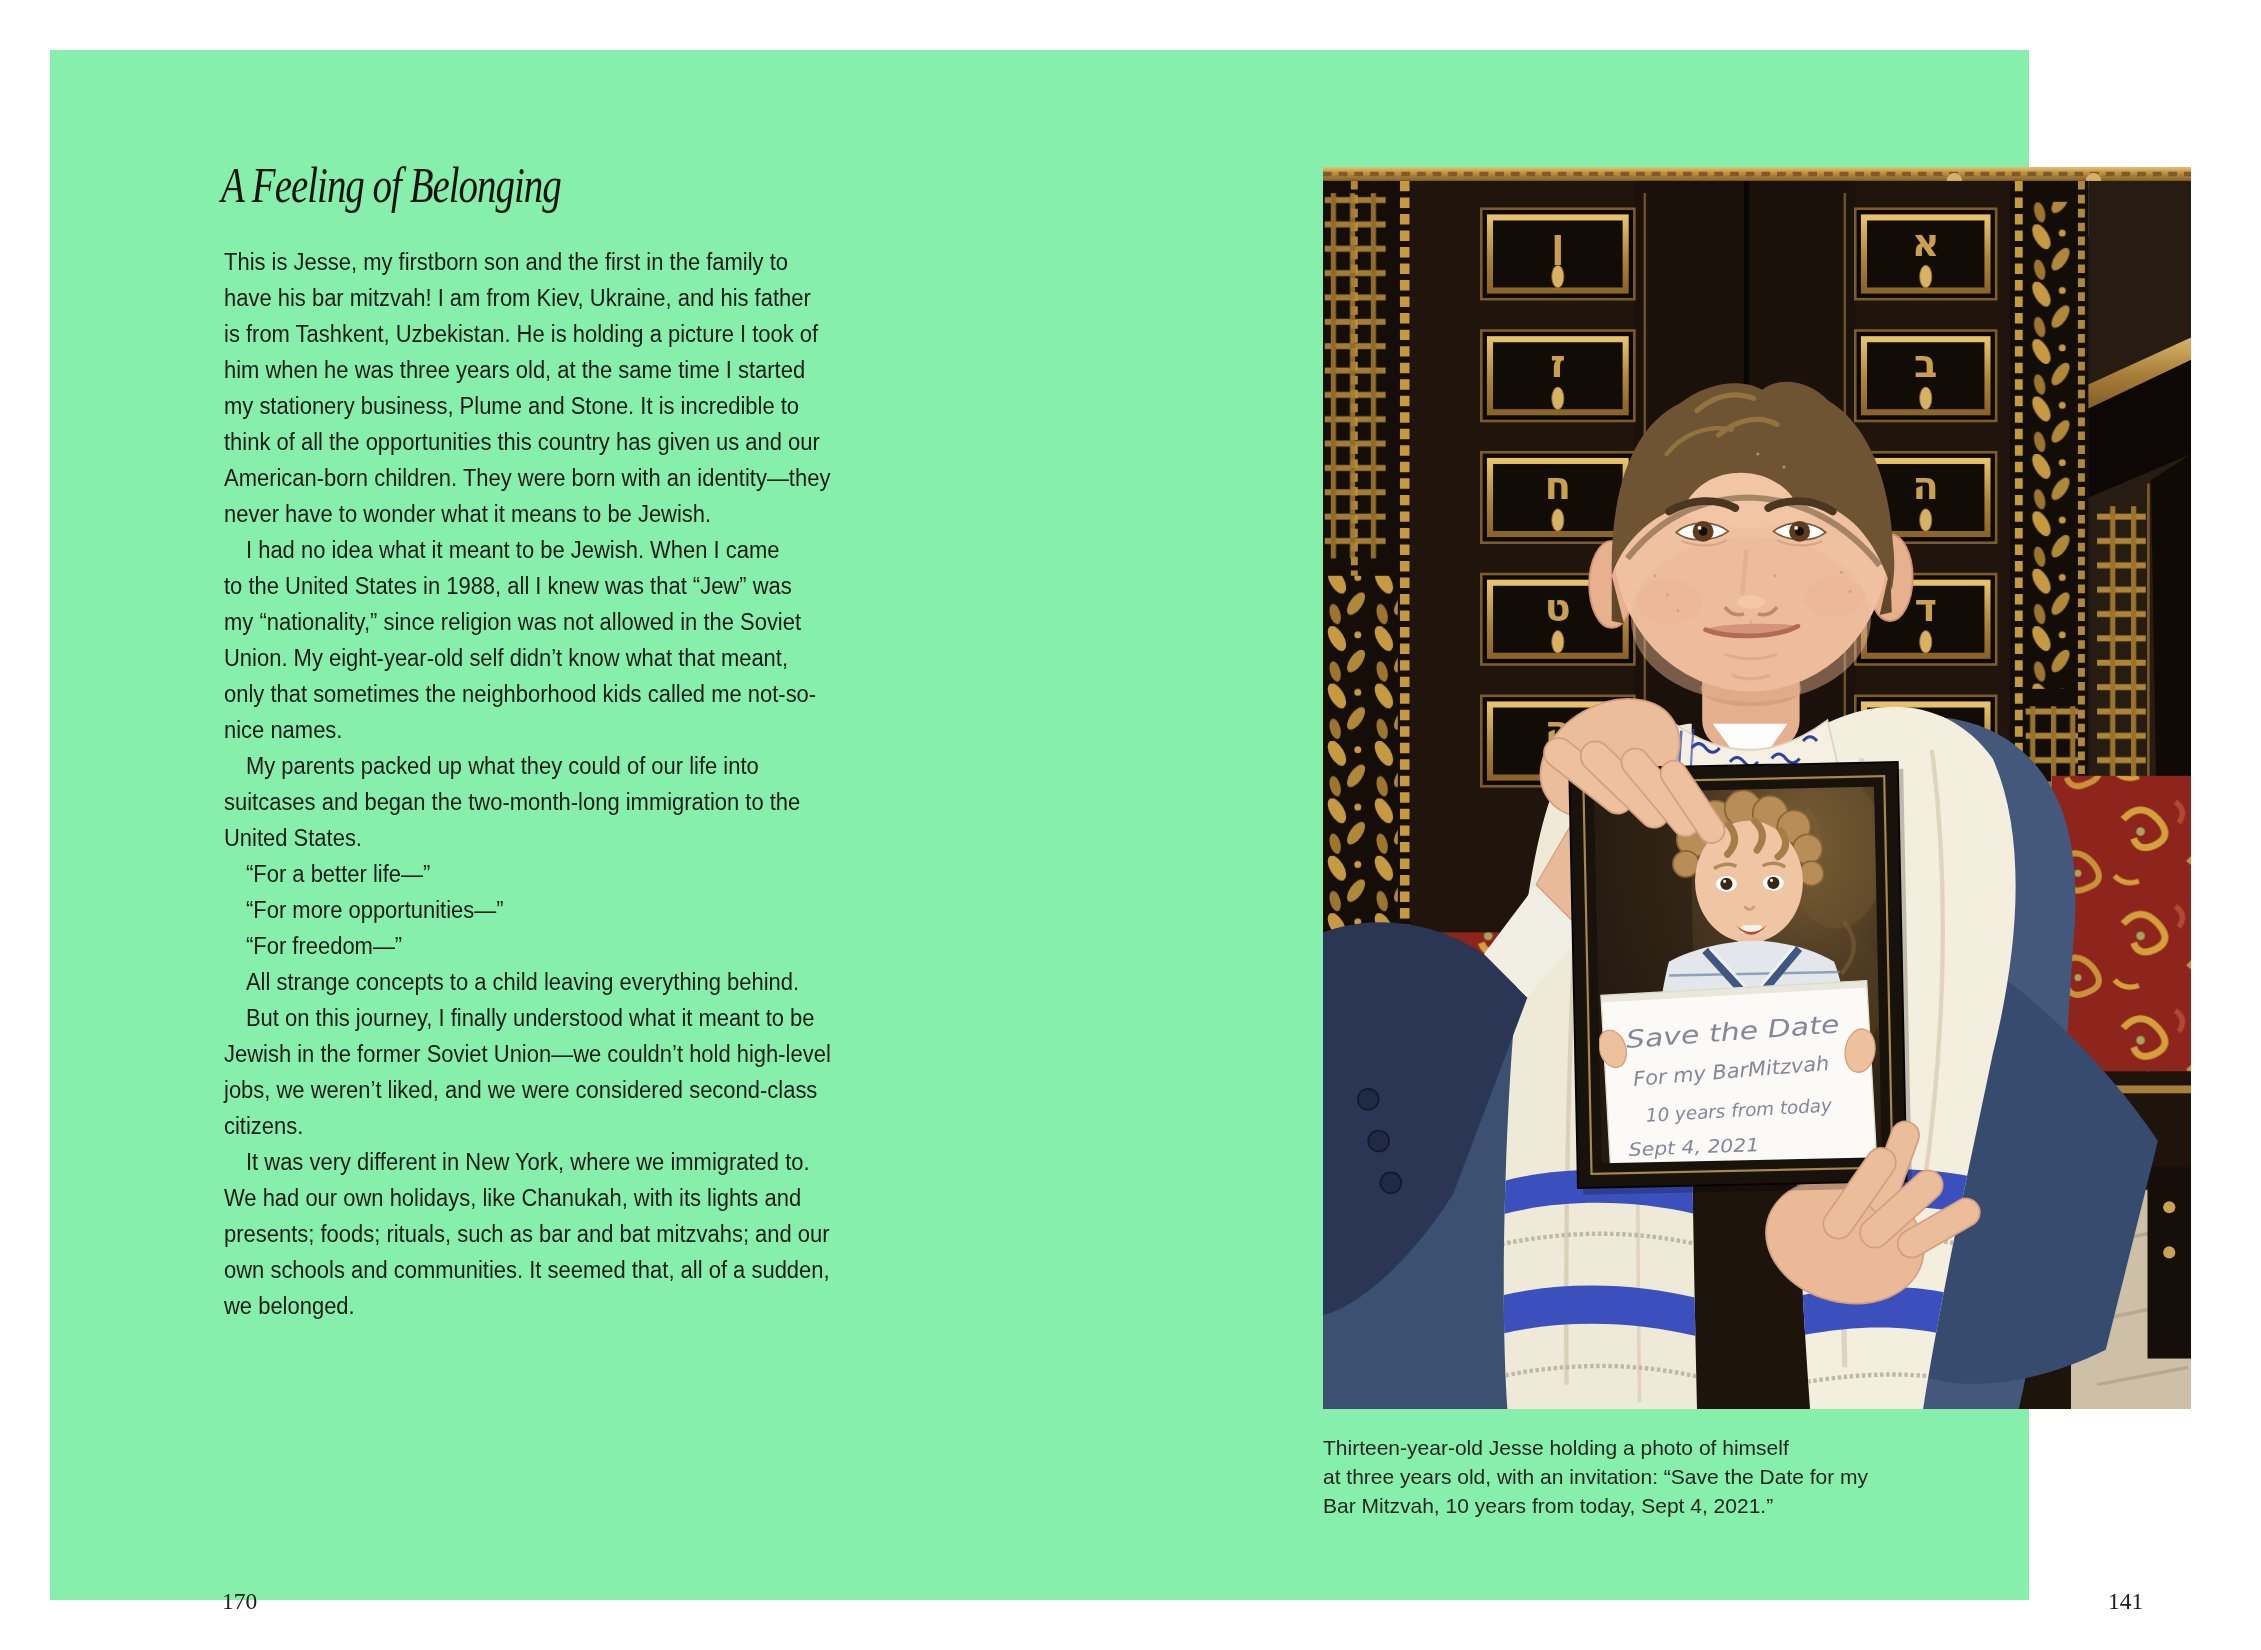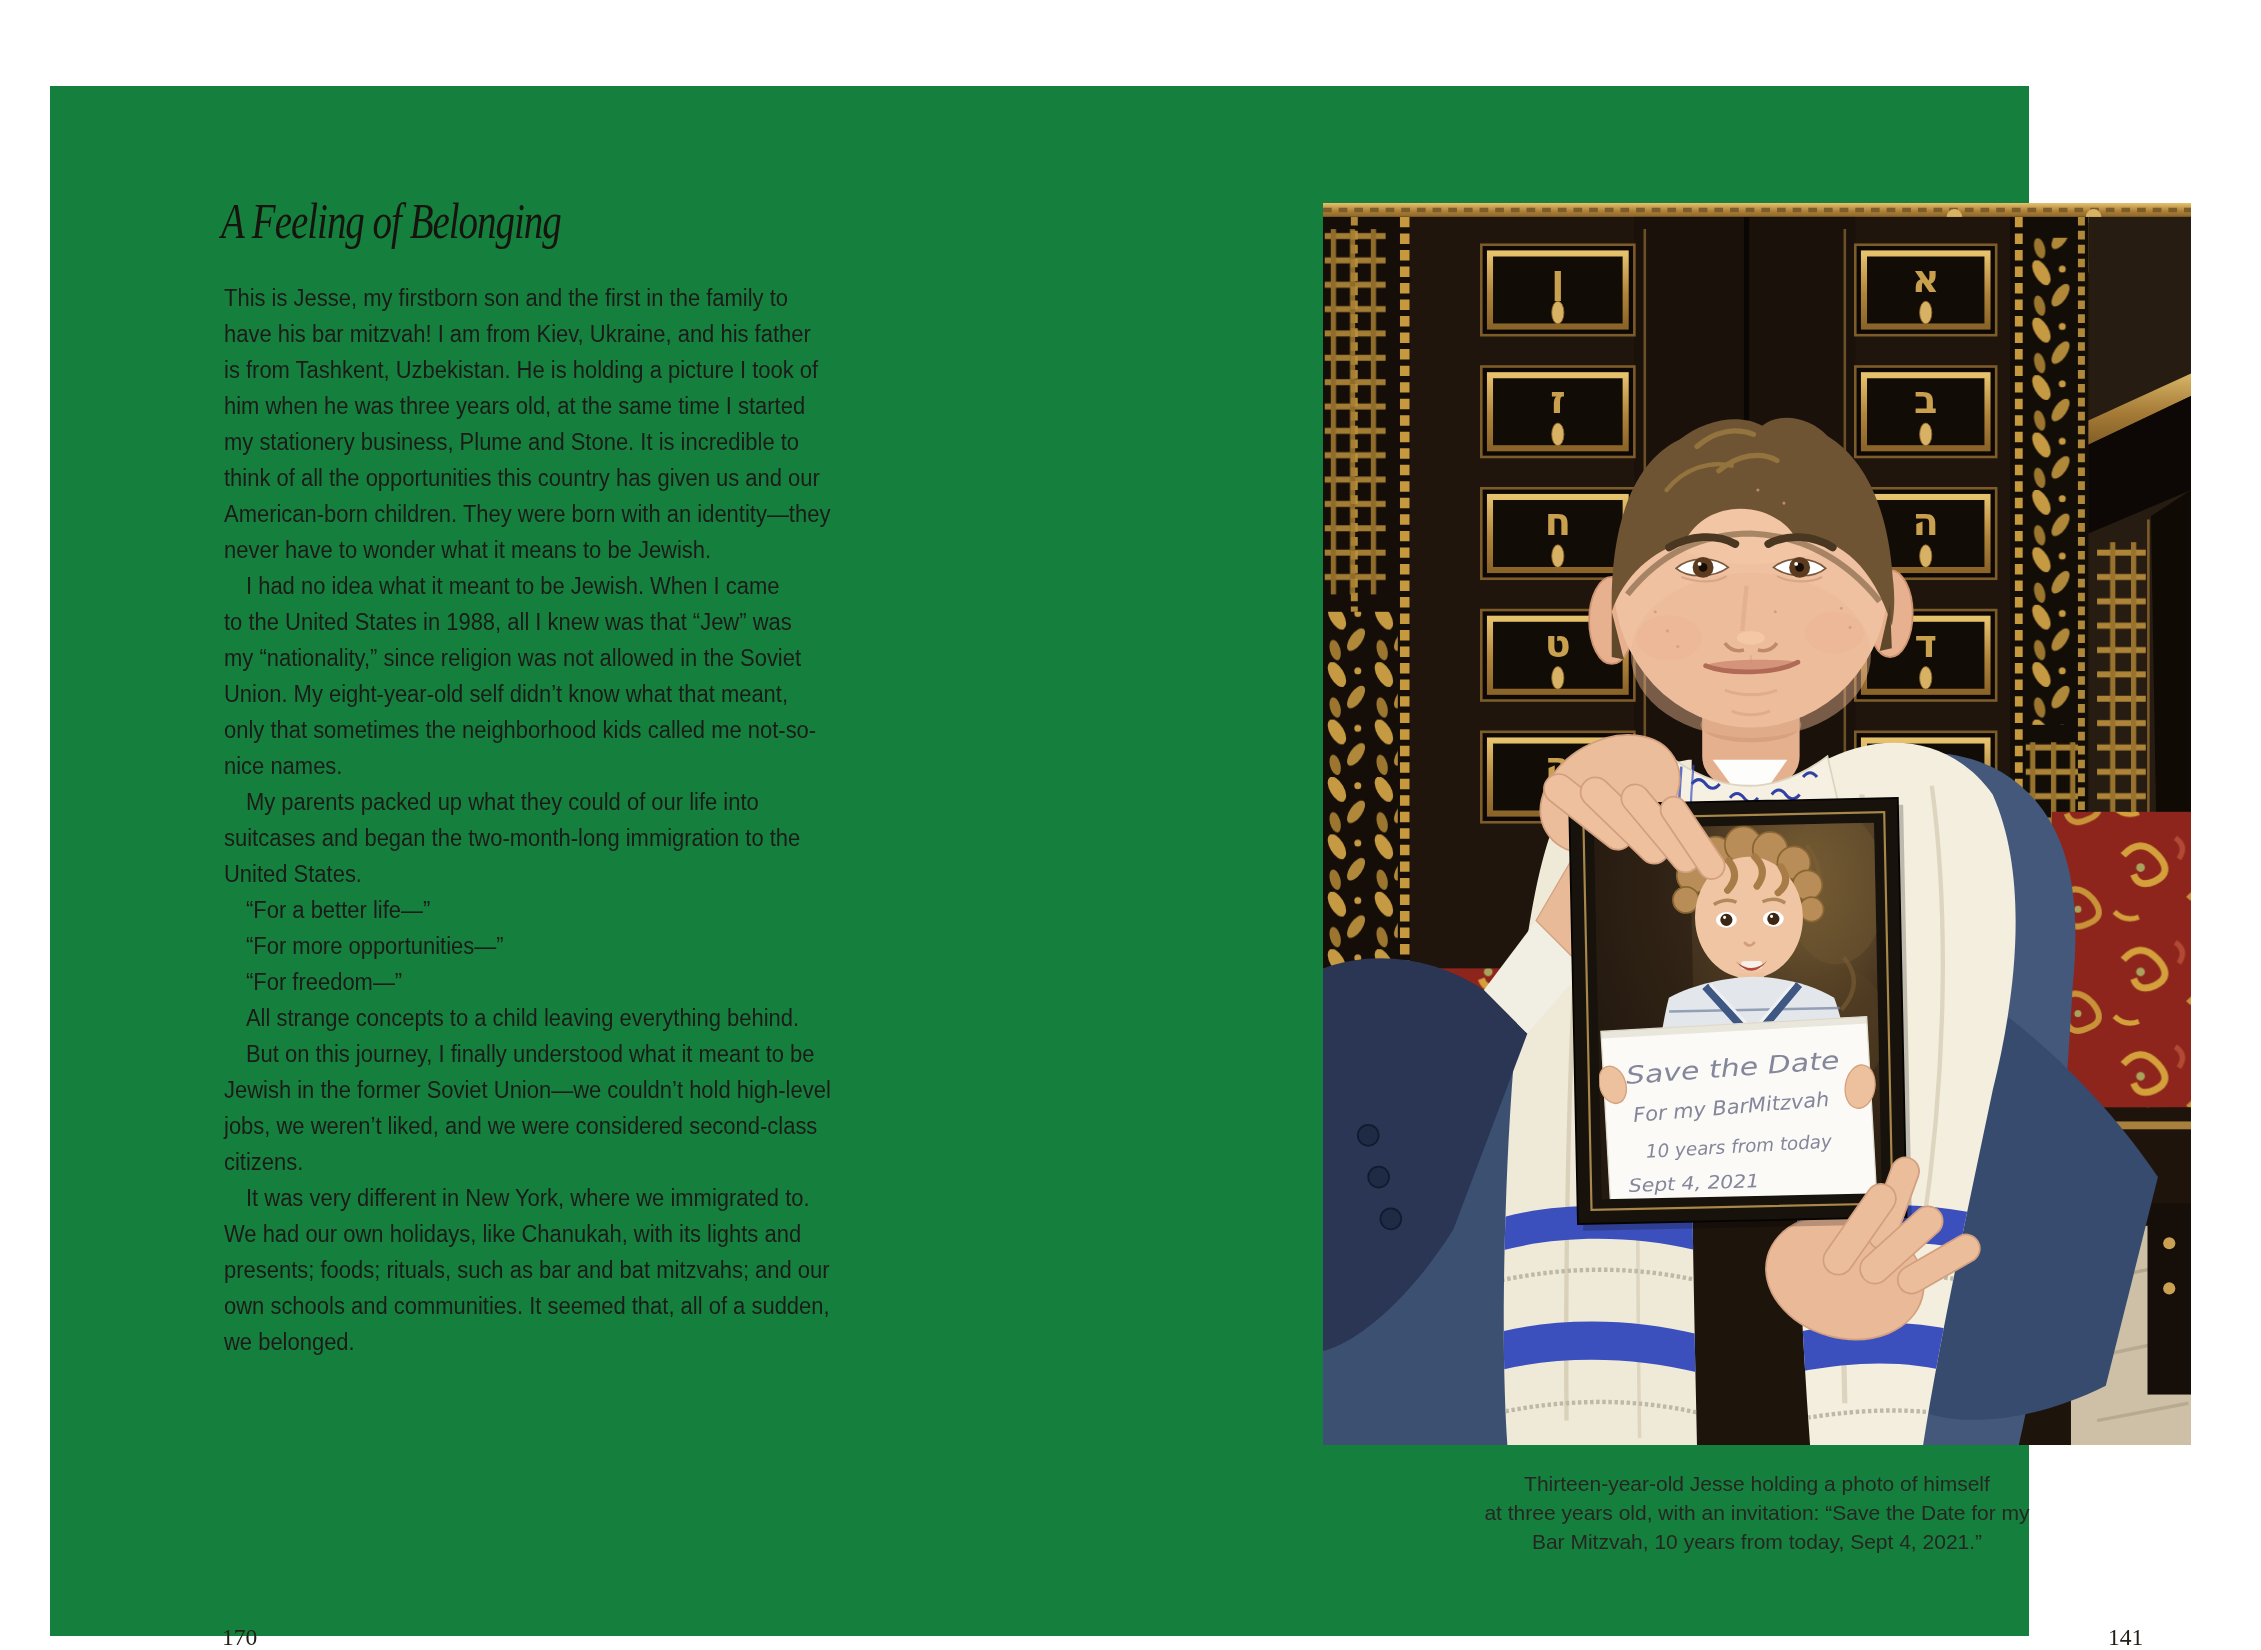--- a/index.html
+++ b/index.html
@@ -1,21 +1,21 @@
 <!DOCTYPE html>
 <html style="font-size:14px"><head>
 <meta charset="utf-8">
 <style>
   html,body{margin:0;padding:0;background:#ffffff;width:2261px;height:1651px;position:relative;overflow:hidden;}
-  .spread{position:absolute;left:50px;top:50px;width:1979px;height:1550px;background:#15803d;margin-top:36px;}
+  .spread{position:absolute;left:50px;top:50px;width:1979px;height:1550px;background:#86efac;}
   .title{position:absolute;left:171px;top:110px;font-family:"Liberation Serif",serif;font-style:italic;font-size:50px;line-height:1;letter-spacing:-1.3px;color:#17130f;transform:scaleX(.78);transform-origin:left top;white-space:pre;}
   .body-text{position:absolute;left:174px;top:194px;font-family:"Liberation Sans",sans-serif;font-size:23px;line-height:36px;color:#1c1b19;white-space:pre;transform:scaleX(.955);transform-origin:left top;}
   .attribution{position:absolute;left:174px;top:1272px;width:689px;text-align:right;font-family:"Liberation Sans",sans-serif;font-size:21px;letter-spacing:1.7px;color:#21201e;}
   .photo{position:absolute;left:1273px;top:117px;width:868px;height:1242px;}
-  .caption{position:absolute;left:1273px;top:1383px;width:868px;text-align:center;font-family:"Liberation Sans",sans-serif;font-size:21px;line-height:29px;color:#262522;white-space:pre-line;}
+  .caption{position:absolute;left:1273px;top:1383px;width:868px;font-family:"Liberation Sans",sans-serif;font-size:21px;line-height:29px;color:#262522;white-space:pre-line;}
   .folio{position:absolute;font-family:"Liberation Serif",serif;font-size:23.5px;color:#222018;}
   .folio-left{left:172px;top:1538px;}
   .folio-right{left:2058px;top:1538px;}
 </style>
 </head>
 <body>
 
 <div class="spread">
   <div class="title">A Feeling of Belonging</div>
   <div class="body-text">This is Jesse, my firstborn son and the first in the family to

